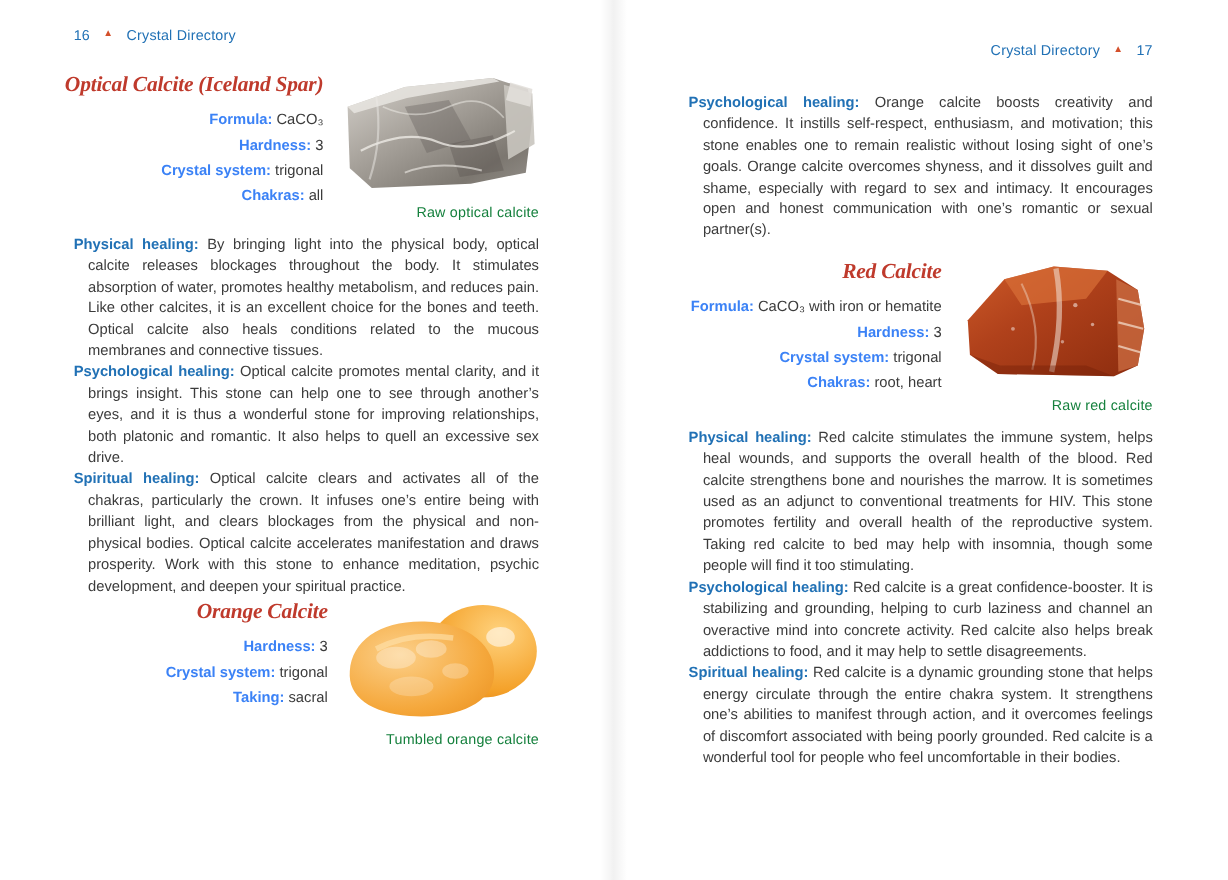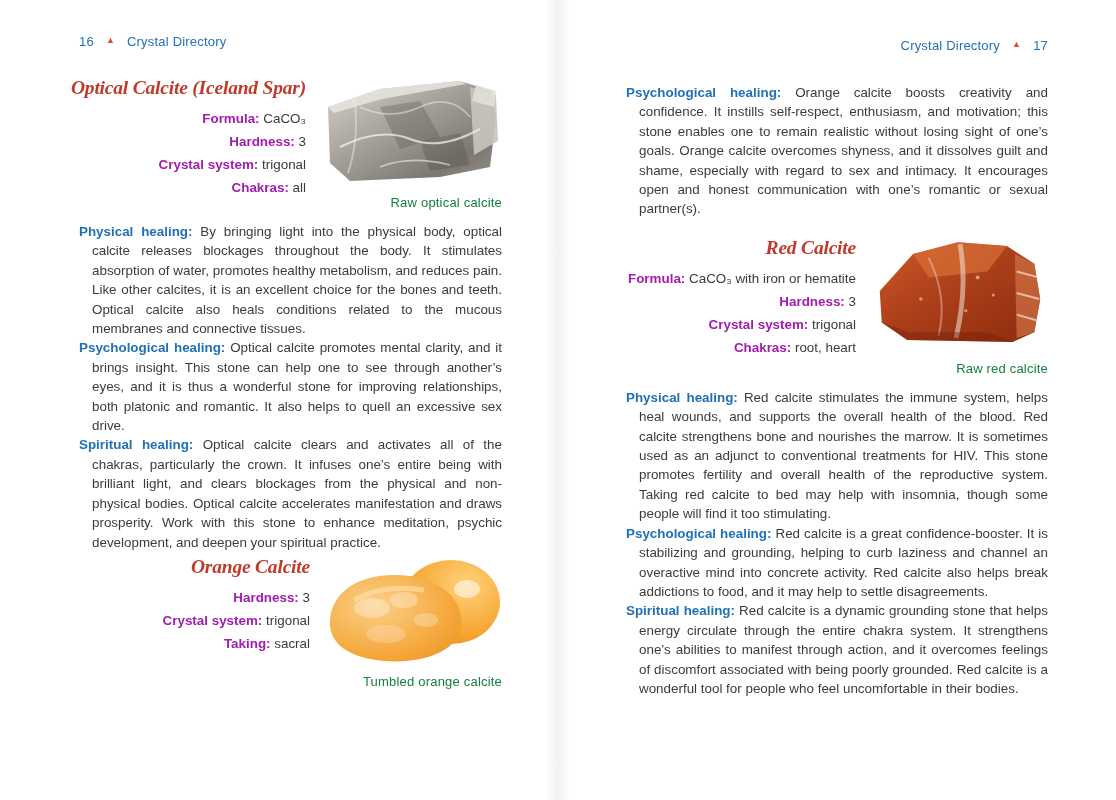--- a/index.html
+++ b/index.html
@@ -12,21 +12,21 @@
     overflow:hidden;
   }
   .gutter{
     position:absolute;left:546px;top:0;width:24px;height:100%;
     background:linear-gradient(to right,rgba(0,0,0,0) 0%,rgba(0,0,0,0.055) 50%,rgba(0,0,0,0) 100%);
     pointer-events:none;
   }
   .page{
     position:absolute;top:0;width:558px;height:800px;box-sizing:border-box;
   }
-  .page.left{left:12px;padding:34px 68px 0 67px;}
+  .page.left{left:0;padding:24px 68px 0 67px;}
   .page.right{left:558px;padding:38px 68px 0 68px;}
   .running-head{
     display:flex;align-items:center;gap:12px;
     font-size:13px;color:#2171b5;letter-spacing:.2px;
   }
   .running-head.rhs{justify-content:flex-end;}
   .tri{color:#d4502b;font-size:9px;line-height:1;transform:translateY(-1px);}
   .entry-head{display:flex;align-items:flex-start;}
   .entry-head.mt1{margin-top:28px;}
   .entry-head.mt2{margin-top:4px;}
@@ -35,21 +35,21 @@
     flex:1;display:flex;flex-direction:column;align-items:flex-end;
     padding-right:14px;min-width:0;
   }
   .entry-title{
     font-family:"Liberation Serif","DejaVu Serif",serif;
     font-style:italic;font-weight:bold;
     font-size:19.5px;letter-spacing:-0.2px;
     color:#bf3a2c;margin:0 0 8px 0;white-space:nowrap;
   }
   .attr{font-size:13.4px;line-height:23px;white-space:nowrap;color:#3b3b3b;}
-  .attr .lab{color:#a21caf;font-weight:bold;}
+  .attr .lab{color:#3b82f6;font-weight:bold;}
   .figure{flex:none;margin:0;text-align:center;}
   .figure.w182{width:182px;}
   .figure.w178{width:178px;}
   .figcaption{
     color:#15803d;font-size:13px;margin-top:6px;letter-spacing:.2px;text-align:right;
   }
   .entry-body{margin-top:12px;}
   .entry-body.cont{margin-top:30px;}
   .para{
     margin:0;font-size:13.4px;line-height:19.4px;

